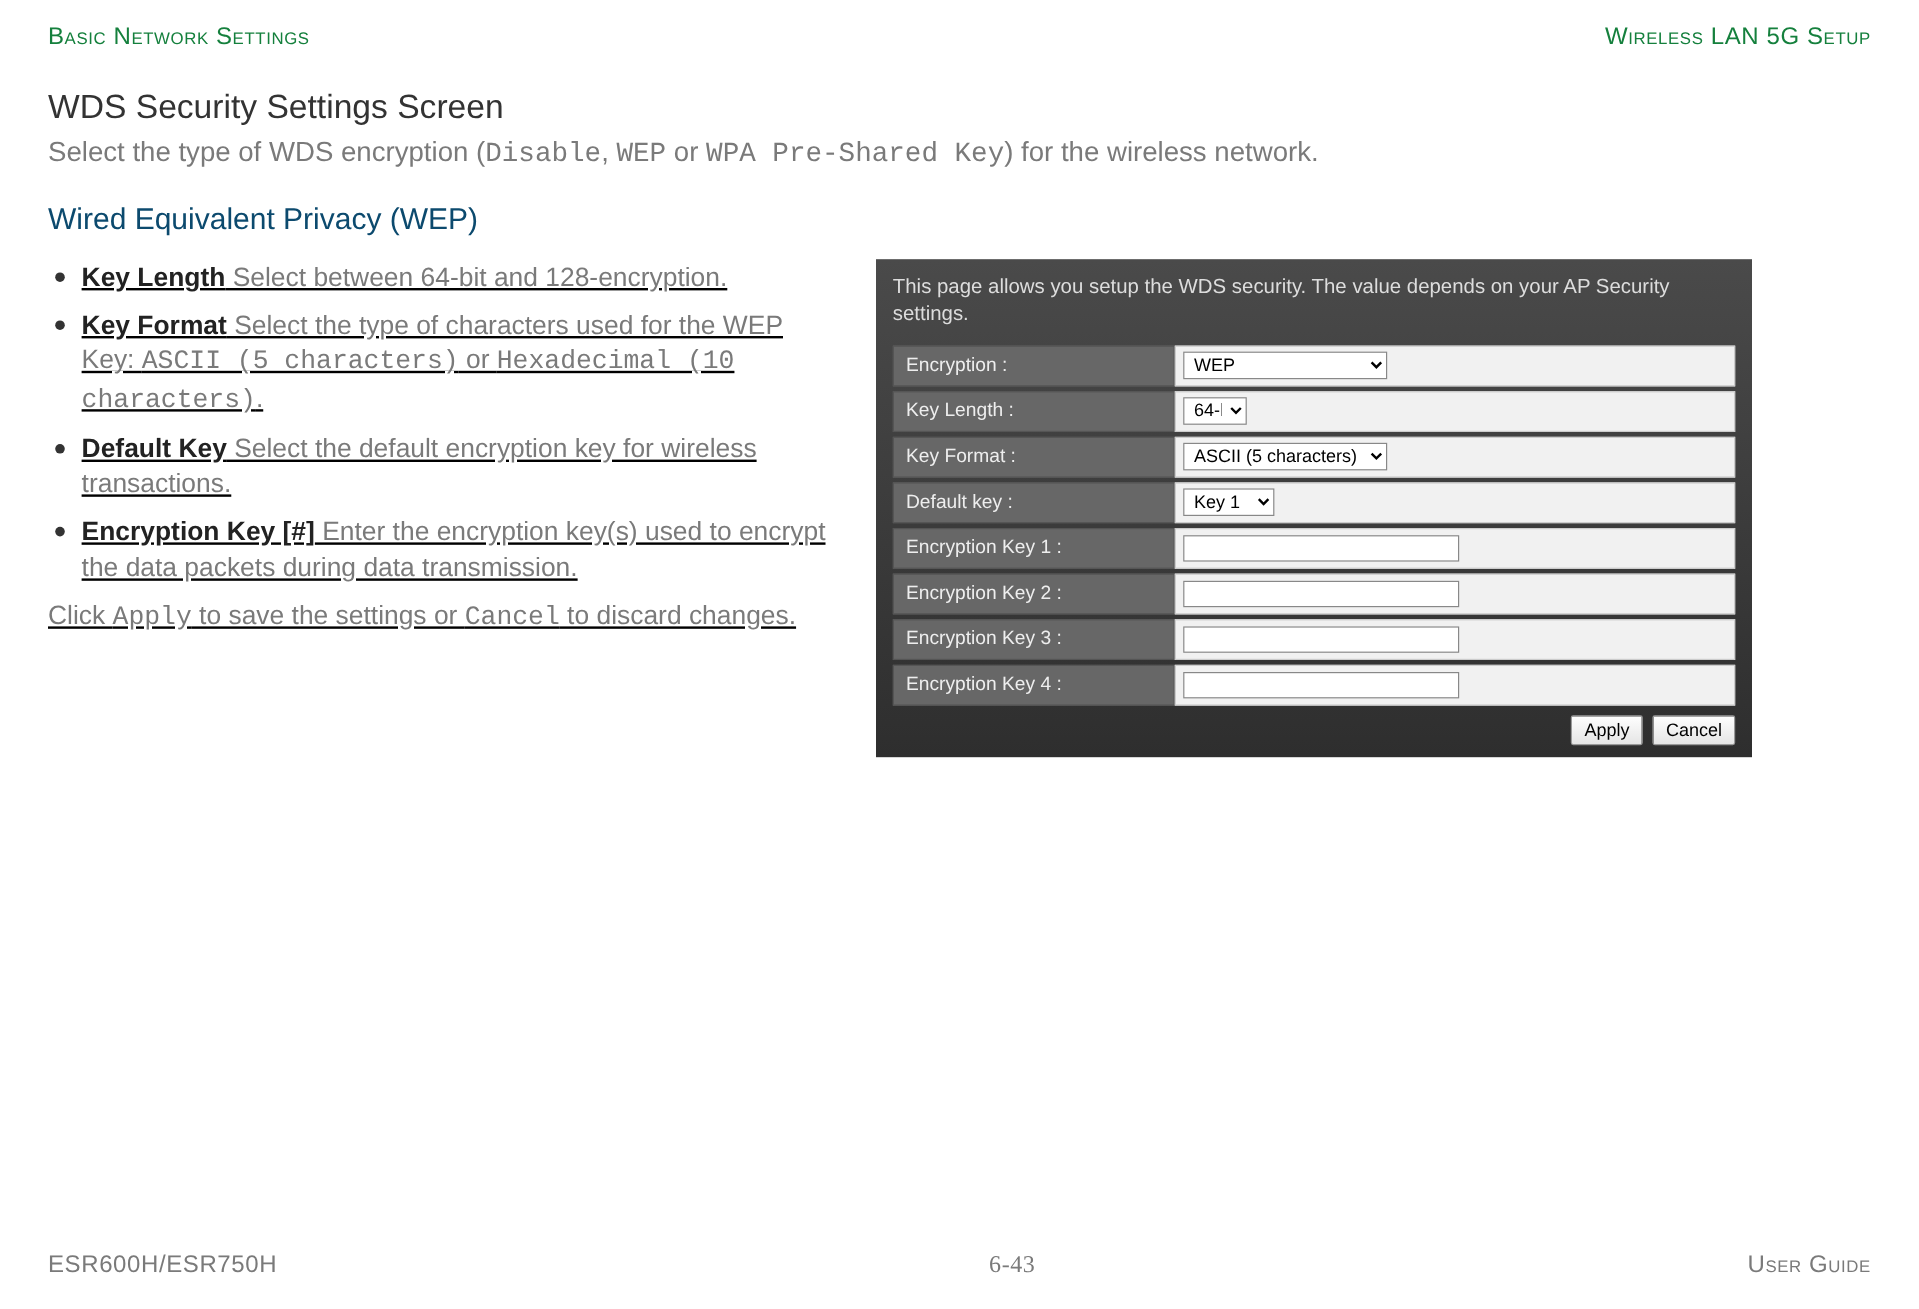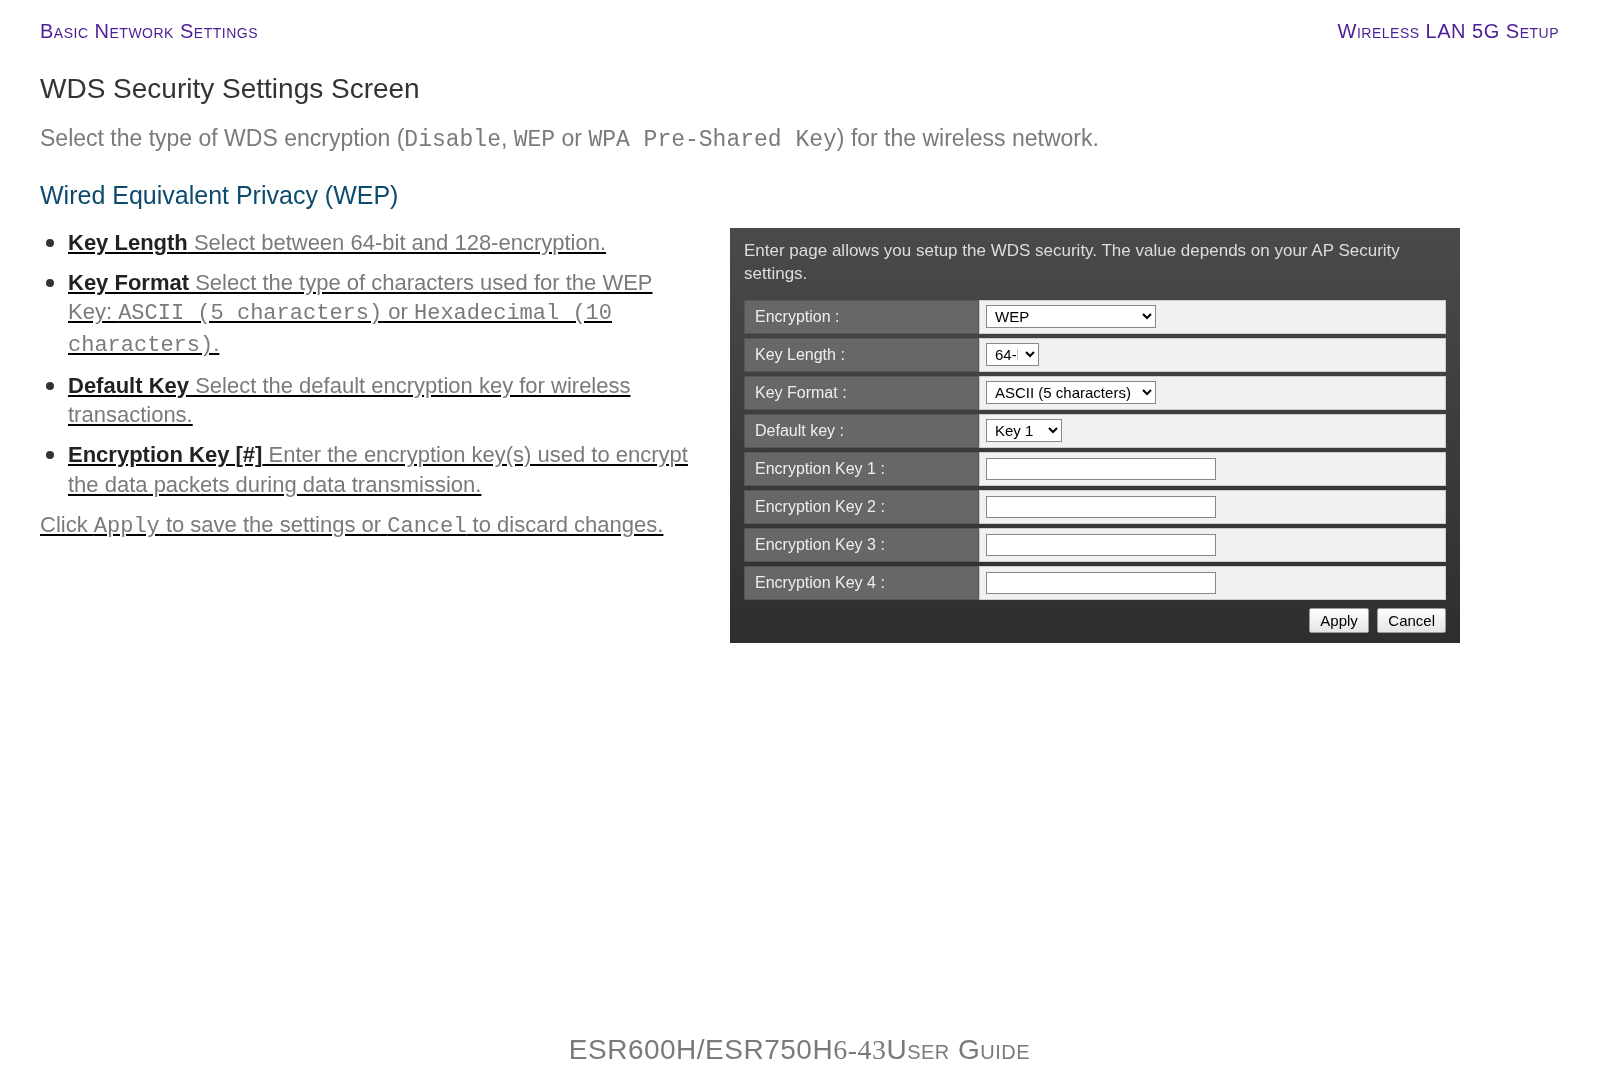--- a/index.html
+++ b/index.html
@@ -1,18 +1,18 @@
 <!DOCTYPE html>
 <html><head>
   <meta charset="utf-8">
   <style>
     * { margin: 0; padding: 0; box-sizing: border-box; }
     body { font-family: Arial, Helvetica, sans-serif; background: #fff; padding: 20px 40px; width: 1599px; height: 1091px; position: relative; }
-    .header-row { display: flex; justify-content: space-between; font-variant: small-caps; color: #4c1d95; font-size: 20px; margin-bottom: 30px; letter-spacing: 0.5px; }
-    .title-h2 { font-family: Verdana, Geneva, sans-serif; font-size: 28px; color: #333; font-weight: normal; margin-bottom: 20px; }
+    .header-row { display: flex; justify-content: space-between; font-variant: small-caps; color: #15803d; font-size: 20px; margin-bottom: 30px; letter-spacing: 0.5px; }
+    .title-h2 { font-family: Verdana, Geneva, sans-serif; font-size: 28px; color: #333; font-weight: normal; margin-bottom: 8px; }
     .intro-line { font-size: 23px; color: #7a7a7a; margin-bottom: 28px; }
     .mono { font-family: 'Courier New', Courier, monospace; color: #7a7a7a; }
     .subtitle-h3 { font-family: Verdana, Geneva, sans-serif; font-size: 25px; color: #0c4a6e; font-weight: normal; margin-bottom: 18px; }
     .content-row { display: flex; gap: 30px; align-items: flex-start; }
     .left-col { flex: 0 0 660px; text-decoration: underline; }
     ul.bullets { list-style: none; }
     ul.bullets li { position: relative; padding-left: 28px; font-size: 22px; color: #7a7a7a; line-height: 1.35; margin-bottom: 10px; }
     ul.bullets li::before { content: ""; width: 8px; height: 8px; background: #333; border-radius: 50%; position: absolute; left: 6px; top: 11px; }
     ul.bullets li b { color: #222; }
     .closing { font-size: 22px; color: #7a7a7a; line-height: 1.35; margin-top: 6px; padding-left: 0px; }
@@ -22,21 +22,21 @@
     .lbl-cell { flex: 0 0 235px; background: #676767; color: #eee; font-size: 16px; padding: 7px 10px; border: 1px solid #555; }
     .inp-cell { flex: 1; background: #f1f1f1; padding: 4px 6px; border: 1px solid #ccc; display: flex; align-items: center; }
     .sel { background: #fff; border: 1px solid #888; font-size: 15px; padding: 1px 4px; font-family: Arial, sans-serif; }
     .sel-wide { width: 170px; }
     .sel-sm { width: 53px; }
     .sel-mid { width: 170px; }
     .sel-key { width: 76px; }
     .txt-input { background: #fff; border: 1px solid #888; font-size: 15px; padding: 2px 4px; width: 230px; height: 22px; font-family: Arial, sans-serif; }
     .btn-row { text-align: right; margin-top: 8px; }
     .btn { background: linear-gradient(to bottom, #fefefe, #e5e5e5); border: 1px solid #999; font-size: 15px; padding: 3px 10px; margin-left: 4px; font-family: Arial, sans-serif; cursor: pointer; border-radius: 2px; }
-    .footer-row { position: absolute; bottom: 25px; left: 40px; right: 40px; display: flex; justify-content: center; color: #7a7a7a; font-size: 28px; font-variant: small-caps; letter-spacing: 0.5px; }
+    .footer-row { position: absolute; bottom: 25px; left: 40px; right: 40px; display: flex; justify-content: space-between; color: #7a7a7a; font-size: 20px; font-variant: small-caps; letter-spacing: 0.5px; }
     .footer-row .pg { font-variant: normal; font-family: Liberation Serif, serif; }
   </style>
 </head>
 <body>
 
 <div class="header-row">
   <span>Basic Network Settings</span>
   <span>Wireless LAN 5G Setup</span>
 </div>
 
@@ -55,21 +55,21 @@
       <li><b>Key Format</b><span>  Select the type of characters used for the WEP Key: </span><span class="mono">ASCII (5 characters)</span><span> or </span><span class="mono">Hexadecimal (10 characters)</span><span>.</span></li>
       <li><b>Default Key</b><span>  Select the default encryption key for wireless transactions.</span></li>
       <li><b>Encryption Key [#]</b><span>  Enter the encryption key(s) used to encrypt the data packets during data transmission.</span></li>
     </ul>
     <p class="closing">
       <span>Click </span><span class="mono">Apply</span><span> to save the settings or </span><span class="mono">Cancel</span><span> to discard changes.</span>
     </p>
   </div>
 
   <div class="screenshot">
-    <div class="note">Enter page allows you setup the WDS security. The value depends on your AP Security settings.</div>
+    <div class="note">This page allows you setup the WDS security. The value depends on your AP Security settings.</div>
 
     <div class="form-row">
       <div class="lbl-cell">Encryption :</div>
       <div class="inp-cell">
         <select class="sel sel-wide"><option>WEP</option></select>
       </div>
     </div>
 
     <div class="form-row">
       <div class="lbl-cell">Key Length :</div>

